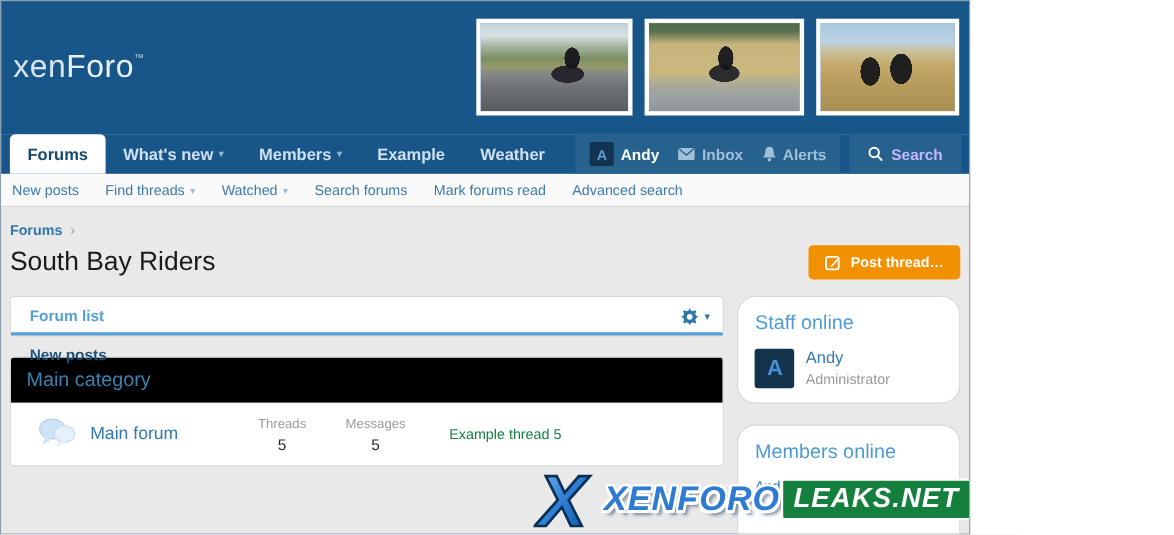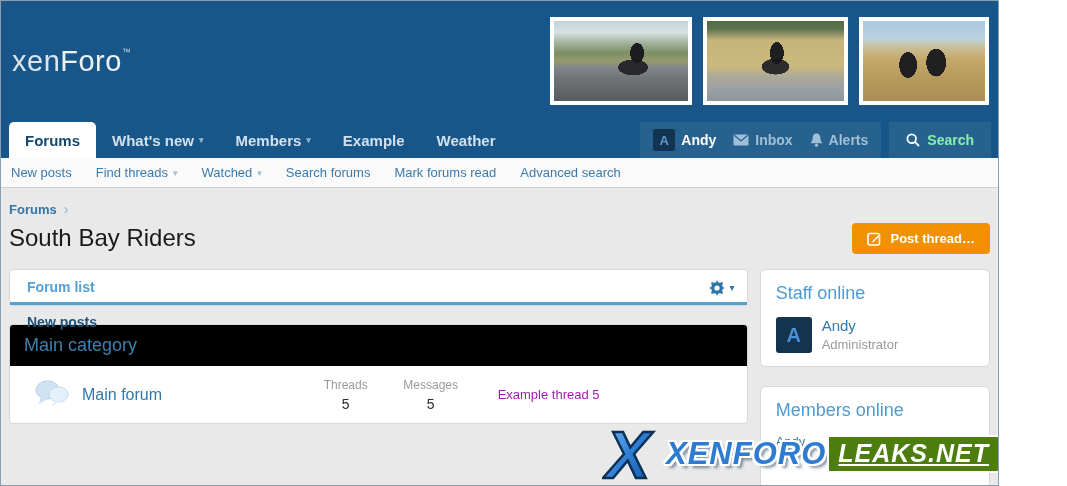--- a/index.html
+++ b/index.html
@@ -1,17 +1,17 @@
 <!DOCTYPE html>
 <html><head>
 <meta charset="utf-8">
 <style>
   * { margin:0; padding:0; box-sizing:border-box; }
   body { font-family:"Liberation Sans", sans-serif; }
-  .screen { position:relative; width:999px; height:486px; background:#e9e9e9; overflow:hidden; border:1px solid #8aa0b0; }
+  .screen { position:relative; width:882px; height:486px; background:#e9e9e9; overflow:hidden; border:1px solid #8aa0b0; }
 
   
   .header { position:relative; height:121px; background:#18568a; }
   .logo { position:absolute; left:11px; top:44px; font-size:29px; color:#eaf1f7; letter-spacing:.5px; cursor:pointer; }
   .logo .xen { font-weight:400; opacity:.92; }
   .logo .foro { font-weight:400; }
   .logo .tm { font-size:9px; vertical-align:top; position:relative; top:2px; opacity:.8; }
   .photos { position:absolute; top:16px; right:9px; display:flex; gap:11px; }
   .photo { height:88px; border:4px solid #ffffff; }
   .photo1 { width:142px;
@@ -34,21 +34,21 @@
   .nav { position:relative; height:36px; background:#18568a; display:flex; align-items:stretch; }
   .nav-tabs { display:flex; margin-left:8px; }
   .nav-tab { display:flex; align-items:center; gap:5px; padding:0 16px; color:#cfe0ee; font-size:15px; font-weight:bold; cursor:pointer; }
   .nav-tab.active { background:#ffffff; color:#15476f; border-radius:5px 5px 0 0; }
   .chev { font-size:9px; color:#8fb3cc; }
   .account { position:absolute; right:7px; top:0; height:36px; display:flex; }
   .acct-strip { background:#27628f; display:flex; align-items:center; padding:0 13px; gap:17px; }
   .acct-item { display:flex; align-items:center; gap:6px; font-size:14px; color:#9fc0d8; font-weight:bold; cursor:pointer; }
   .acct-item.user { color:#ffffff; }
   .avatar-sm { width:22px; height:22px; background:#123450; color:#5b9bd0; font-size:13px; font-weight:bold; display:flex; align-items:center; justify-content:center; border-radius:2px; }
-  .search-strip { background:#27628f; margin-left:8px; padding:0 17px; display:flex; align-items:center; gap:7px; color:#86efac; font-size:14px; font-weight:bold; cursor:pointer; }
+  .search-strip { background:#27628f; margin-left:8px; padding:0 17px; display:flex; align-items:center; gap:7px; color:#c4b5fd; font-size:14px; font-weight:bold; cursor:pointer; }
 
   
   .subnav { height:30px; background:#fafafa; border-bottom:1px solid #d2d2d2; display:flex; align-items:center; gap:24px; padding:0 10px; }
   .subnav-item { display:flex; align-items:center; gap:5px; color:#3c7aac; font-size:13px; cursor:pointer; }
   .subnav-item .chev { color:#9cbcd4; }
 
   
   .pagewrap { padding:13px 8px 0; }
   .breadcrumb { display:flex; align-items:center; gap:7px; font-size:13px; }
   .crumb { color:#3275a8; font-weight:bold; cursor:pointer; }
@@ -70,38 +70,38 @@
 
   .category { background:#fff; border:1px solid #d8d8d8; border-radius:4px; overflow:hidden; }
   .cat-header { background:#000000; color:#3c80b0; font-size:18px; padding:10px 14px; cursor:pointer; }
   .forum-row { display:flex; align-items:center; padding:9px 24px; height:57px; }
   .forum-name { color:#3178ab; font-size:16px; margin-left:12px; flex:1; cursor:pointer; }
   .stat-cell { width:80px; text-align:center; }
   .stat-cell.msgs { width:90px; }
   .stat-label { color:#9a9a9a; font-size:12px; }
   .stat-value { color:#2a2a2a; font-size:14px; margin-top:4px; }
   .latest-cell { width:225px; margin-left:22px; font-size:13px; }
-  .latest-title { color:#a21caf; cursor:pointer; }
+  .latest-title { color:#15803d; cursor:pointer; }
   .latest-meta { color:#9a9a9a; margin-top:5px; }
   .latest-author { color:#3178ab; cursor:pointer; }
 
-  .card { background:#fff; border:1px solid #d8d8d8; border-radius:6px; padding:13px 15px; margin-bottom:19px; }
+  .card { background:#fff; border:1px solid #d8d8d8; border-radius:17px; padding:13px 15px; margin-bottom:19px; }
   .card-title { color:#4e9bd3; font-size:18px; margin-bottom:13px; }
   .staff-row { display:flex; gap:10px; align-items:flex-start; }
   .avatar-lg { width:36px; height:36px; background:#14344d; color:#4a90d9; font-size:20px; font-weight:bold; display:flex; align-items:center; justify-content:center; border-radius:3px; cursor:pointer; }
   .staff-name { color:#3178ab; font-size:15px; cursor:pointer; }
   .staff-role { color:#999; font-size:13px; margin-top:3px; }
   .member-link { color:#3178ab; font-size:13px; cursor:pointer; }
   .members-card { min-height:116px; }
 
   
   .watermark { position:absolute; right:-2px; bottom:0; display:flex; align-items:center; z-index:20; }
   .wm-brand { font-style:italic; font-weight:bold; font-size:31px; letter-spacing:1px; color:#2e7bd2; margin-left:-16px;
     text-shadow:-2px -2px 0 #fff, 2px -2px 0 #fff, -2px 2px 0 #fff, 2px 2px 0 #fff, 0 -2px 0 #fff, 0 2px 0 #fff, -2px 0 0 #fff, 2px 0 0 #fff, 4px 4px 3px rgba(10,40,70,.5); }
-  .wm-suffix { background:#4d7c0f; border:2px solid #fff; color:#fff; font-style:italic; font-weight:bold; font-size:25px; letter-spacing:1px; padding:2px 9px 3px; border-radius:3px; margin-left:1px;text-decoration:underline; }
+  .wm-suffix { background:#15803d; border:2px solid #fff; color:#fff; font-style:italic; font-weight:bold; font-size:25px; letter-spacing:1px; padding:2px 9px 3px; border-radius:3px; margin-left:1px; }
 </style>
 </head>
 <body>
 
 <div class="screen">
 
   <div class="header">
     <div class="logo">
       <span class="xen">xen</span><span class="foro">Foro</span><span class="tm">™</span>
     </div>

